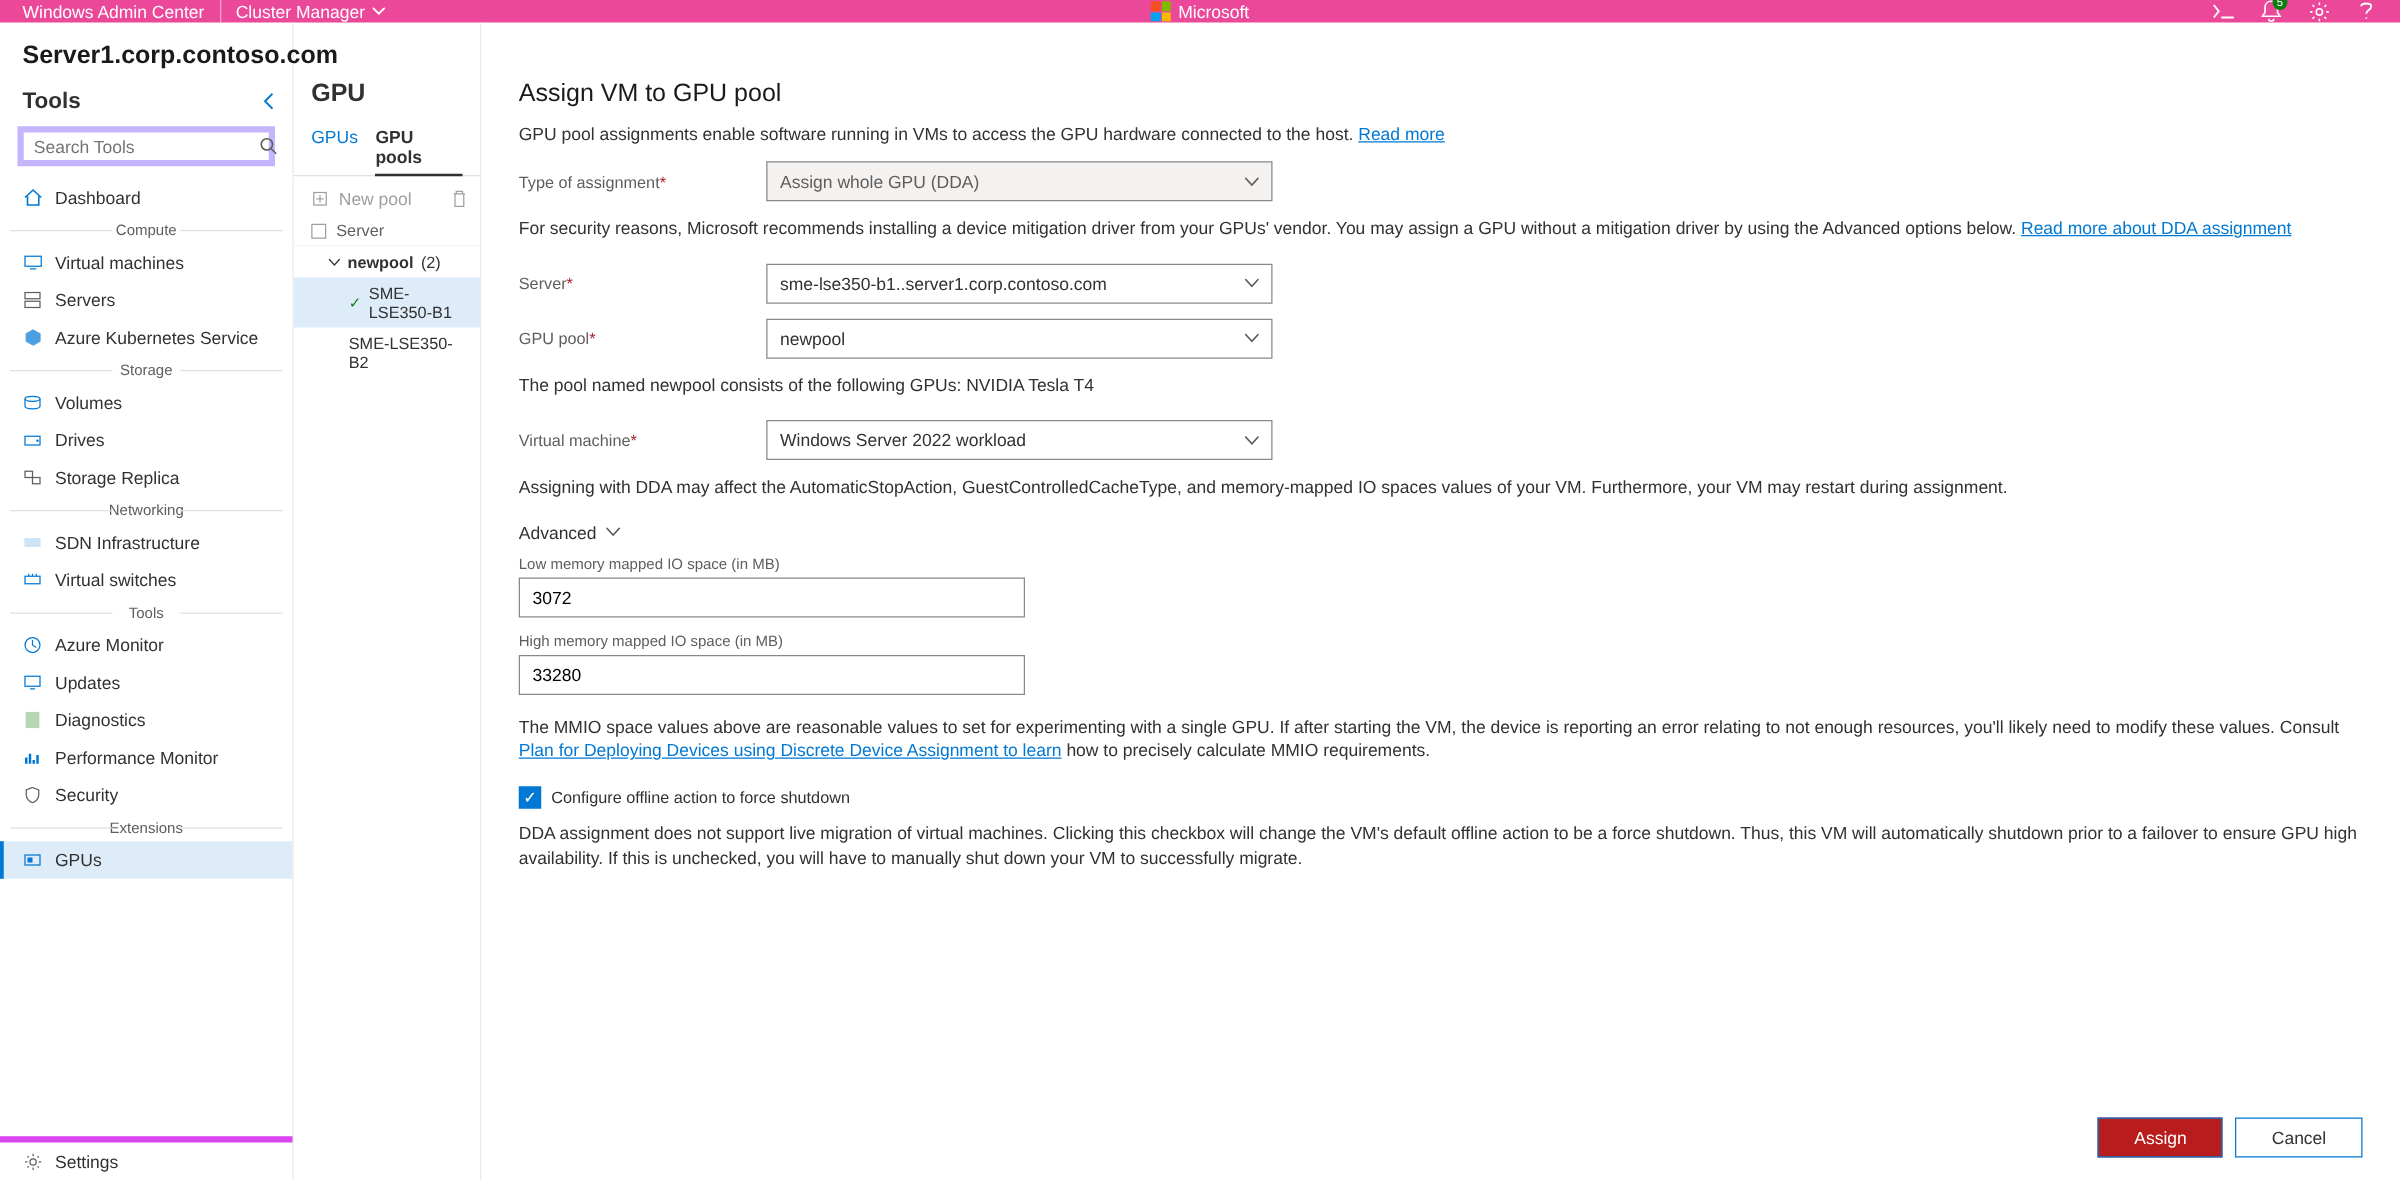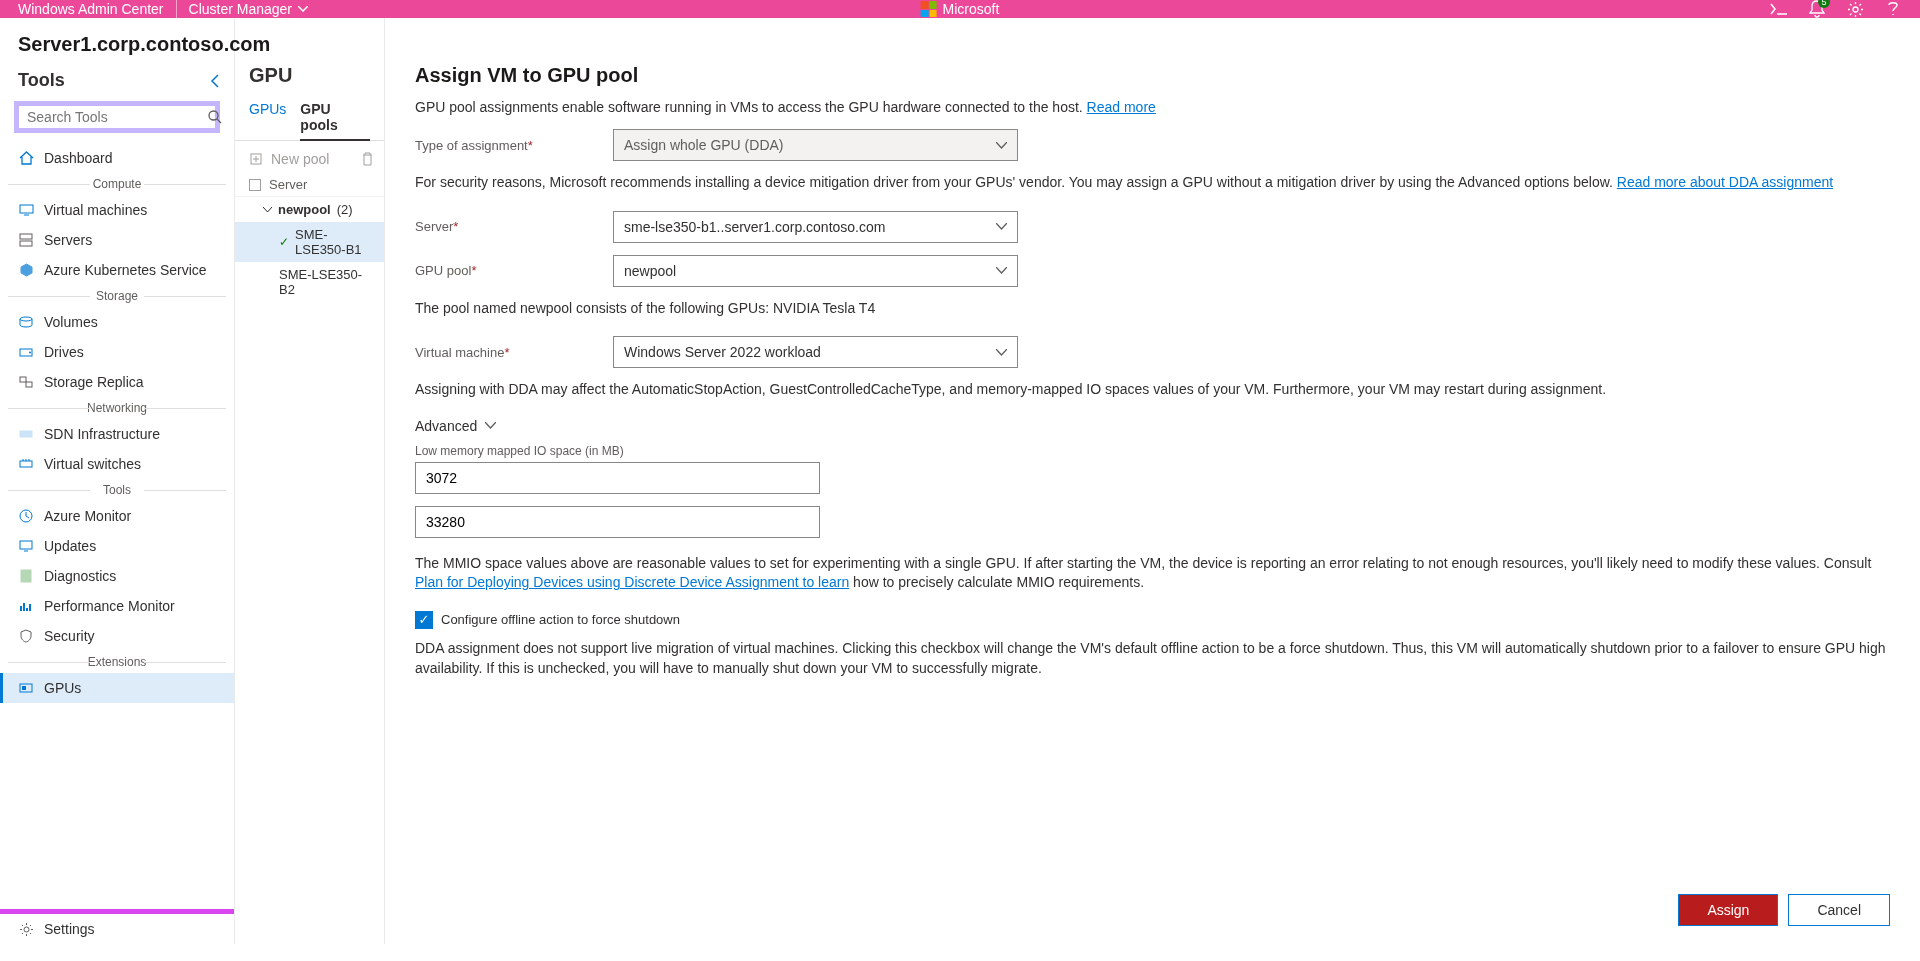--- a/index.html
+++ b/index.html
@@ -49,21 +49,21 @@
 .server-header { display: flex; align-items: center; gap: 8px; padding: 4px 14px; font-size: 13px; color: #605e5c; border-bottom: 1px solid #f3f2f1; }
 .server-header .cb { width: 12px; height: 12px; border: 1px solid #a19f9d; }
 .tree-row { display: flex; align-items: center; gap: 6px; padding: 5px 14px 5px 28px; font-size: 13px; cursor: pointer; }
 .tree-row.pool { font-weight: 600; }
 .tree-leaf { padding-left: 44px; font-size: 13px; }
 .tree-leaf.sel { background: #deecf9; }
 .check-icon { color: #107c10; font-size: 12px; }
 
 
 .main { flex: 1; padding: 46px 30px 0 30px; position: relative; overflow-y: auto; }
-.form-title { font-size: 20px; font-weight: 700; margin-bottom: 12px; color: #1b1a19; }
+.form-title { font-size: 20px; font-weight: 400; margin-bottom: 12px; color: #1b1a19; }
 .intro { font-size: 14px; margin-bottom: 14px; }
 .intro a, .link { color: #0078d4; text-decoration: underline; }
 .field-row { display: flex; align-items: center; margin-bottom: 12px; }
 .field-label { width: 198px; font-size: 13px; color: #605e5c; }
 .field-label .req { color: #a4262c; }
 .dropdown { width: 405px; height: 32px; border: 1px solid #8a8886; display: flex; align-items: center; justify-content: space-between; padding: 0 10px; cursor: pointer; background: #fff; }
 .dropdown.disabled { background: #f3f2f1; color: #605e5c; cursor: default; }
 .chev { color: #605e5c; }
 .info-text { font-size: 14px; margin: 8px 0 18px 0; line-height: 1.4; }
 .adv-header { display: flex; align-items: center; gap: 8px; font-size: 14px; margin: 16px 0 10px 0; cursor: pointer; }
@@ -401,20 +401,21 @@
       <span>Advanced</span>
       <svg width="11" height="7" viewBox="0 0 11 7">
           <path d="M0 0 L5.5 6 L11 0" stroke="#605e5c" fill="none" stroke-width="1.3"></path>
         </svg>
     </div>
 
     <div class="text-input-label">Low memory mapped IO space (in MB)</div>
     <input class="text-input" value="3072" style="">
 
     <div style="height:12px"></div>
+    <div class="text-input-label">High memory mapped IO space (in MB)</div>
     <input class="text-input" value="33280" style="">
 
     <div class="info-text" style="margin-top:16px">
       <span>The MMIO space values above are reasonable values to set for experimenting with a single GPU. If after starting the VM, the device is reporting an error relating to not enough resources, you'll likely need to modify these values. Consult </span><a href="#" class="link">Plan for Deploying Devices using Discrete Device Assignment to learn</a><span> how to precisely calculate MMIO requirements.</span>
     </div>
 
     <div class="cb-row">
       <div class="cb-box">✓</div>
       <span>Configure offline action to force shutdown</span>
     </div>

